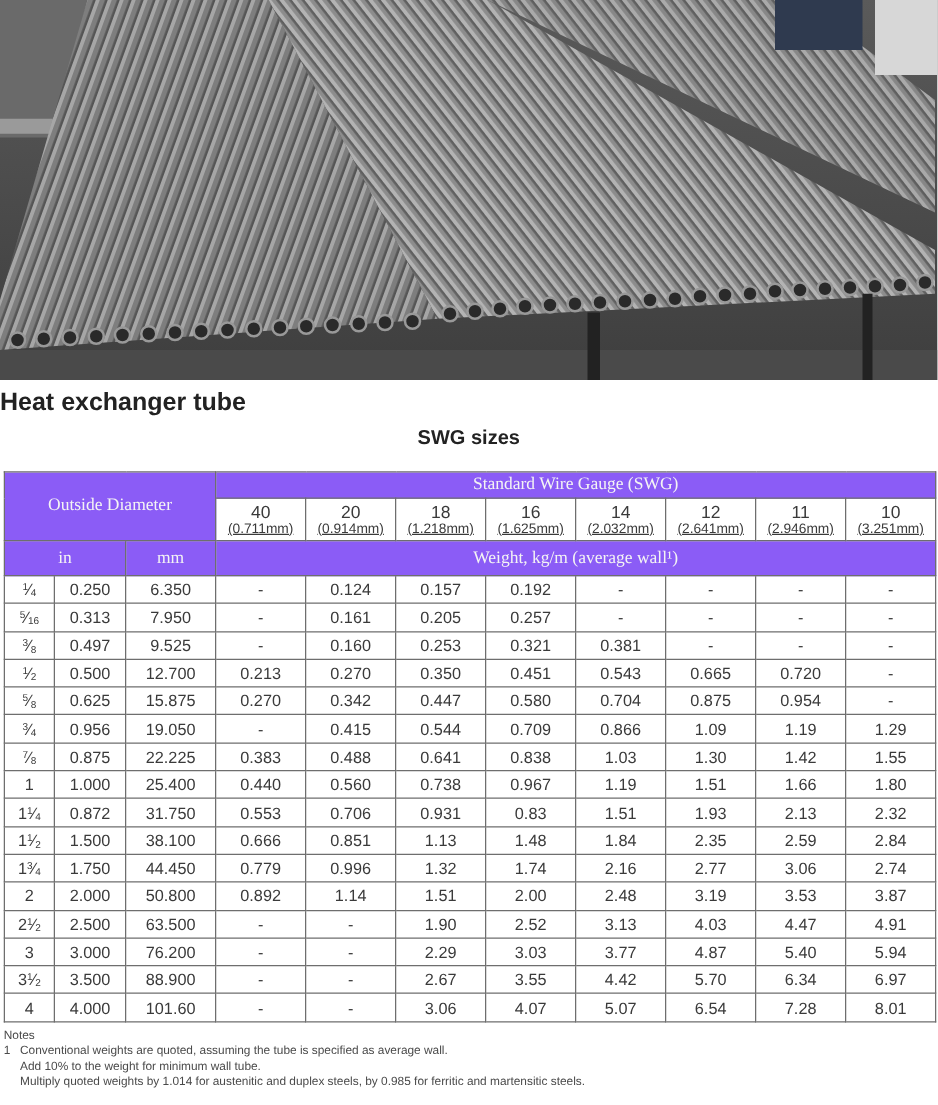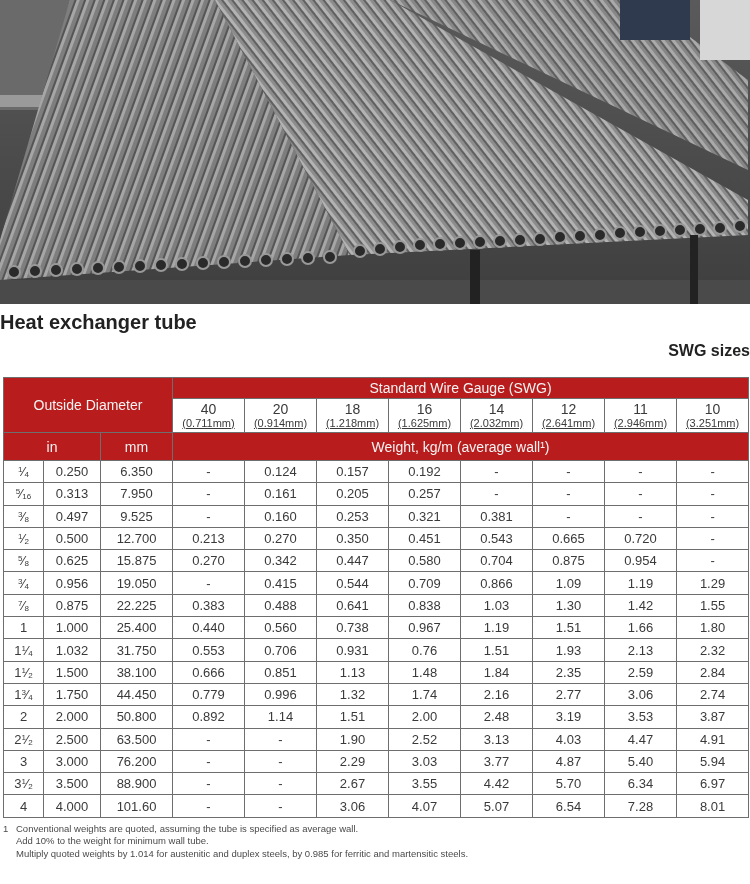--- a/index.html
+++ b/index.html
@@ -10,34 +10,34 @@
   .photo {
     position: absolute; left: 0; top: 0; width: 750px; height: 304px; overflow: hidden;
     background: linear-gradient(180deg, #6d6d6d 0%, #8c8c8c 40%, #7a7a7a 80%, #4b4b4b 100%);
   }
   .photo svg { display: block; }
   .title {
     position: absolute; left: 0; width: 750px; text-align: left; top: 311px;
     font-size: 20px; font-weight: bold; color: #222;
   }
   .subtitle {
-    position: absolute; left: 0; width: 750px; text-align: right; top: 342px;
+    position: absolute; left: 0; width: 750px; text-align: center; top: 342px;
     font-size: 16px; font-weight: bold; color: #222;
   }
   table.swg {
     position: absolute; left: 3px; top: 377px; width: 745px;
     border-collapse: collapse; table-layout: fixed;
     font-size: 13px;
   }
   table.swg td, table.swg th {
     border: 1px solid #6e6e6e; text-align: center; padding: 0; color: #3a3a3a;
     font-weight: normal;
   }
   table.swg th.dark {
-    background: #b91c1c; color: #f4f4f4; font-size: 14px;
+    background: #8b5cf6; color: #f4f4f4; font-size: 14px; font-family: Liberation Serif, serif;
   }
   .h1 { height: 21px; }
   .h2 { height: 34px; }
   .h3 { height: 28px; }
   .gauge-num { display: block; font-size: 14px; line-height: 15px; }
   .gauge-mm { display: block; font-size: 11px; line-height: 13px; text-decoration: underline; }
   tr.data td { height: 21.3px; font-size: 13px; }
   td.frac { font-size: 12px; }
   sup.f, sub.f { font-size: 8px; }
   sup.f { vertical-align: 4px; }
@@ -283,26 +283,26 @@
         <td>0.560</td>
         <td>0.738</td>
         <td>0.967</td>
         <td>1.19</td>
         <td>1.51</td>
         <td>1.66</td>
         <td>1.80</td>
       </tr>
       <tr class="data">
         <td class="frac"><span>1</span><sup class="f">1</sup><span>⁄</span><sub class="f">4</sub></td>
-        <td>1.032</td>
+        <td>0.872</td>
         <td>31.750</td>
         <td>0.553</td>
         <td>0.706</td>
         <td>0.931</td>
-        <td>0.76</td>
+        <td>0.83</td>
         <td>1.51</td>
         <td>1.93</td>
         <td>2.13</td>
         <td>2.32</td>
       </tr>
       <tr class="data">
         <td class="frac"><span>1</span><sup class="f">1</sup><span>⁄</span><sub class="f">2</sub></td>
         <td>1.500</td>
         <td>38.100</td>
         <td>0.666</td>
@@ -389,20 +389,21 @@
         <td>4.07</td>
         <td>5.07</td>
         <td>6.54</td>
         <td>7.28</td>
         <td>8.01</td>
       </tr>
     </tbody>
 </table>
 
 <div class="notes">
+  <div>Notes</div>
   <div class="row">
     <span class="num">1</span>
     <span>Conventional weights are quoted, assuming the tube is specified as average wall.</span>
   </div>
   <div class="row">
     <span class="num"></span>
     <span>Add 10% to the weight for minimum wall tube.</span>
   </div>
   <div class="row">
     <span class="num"></span>

